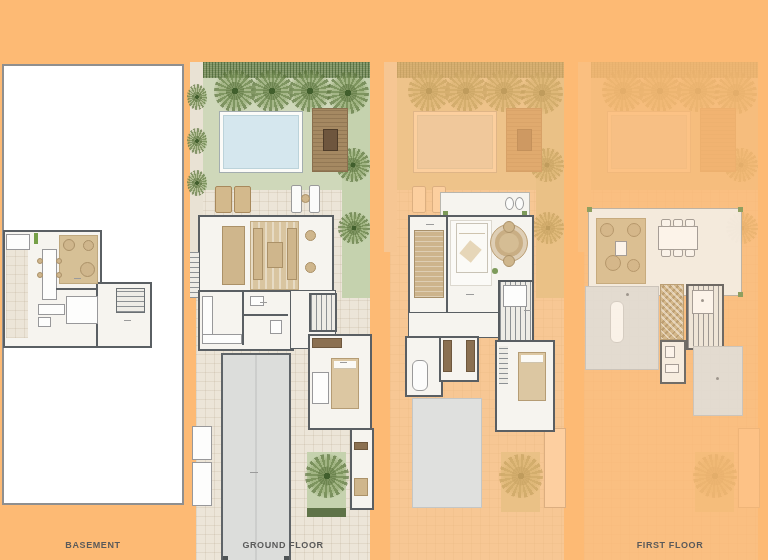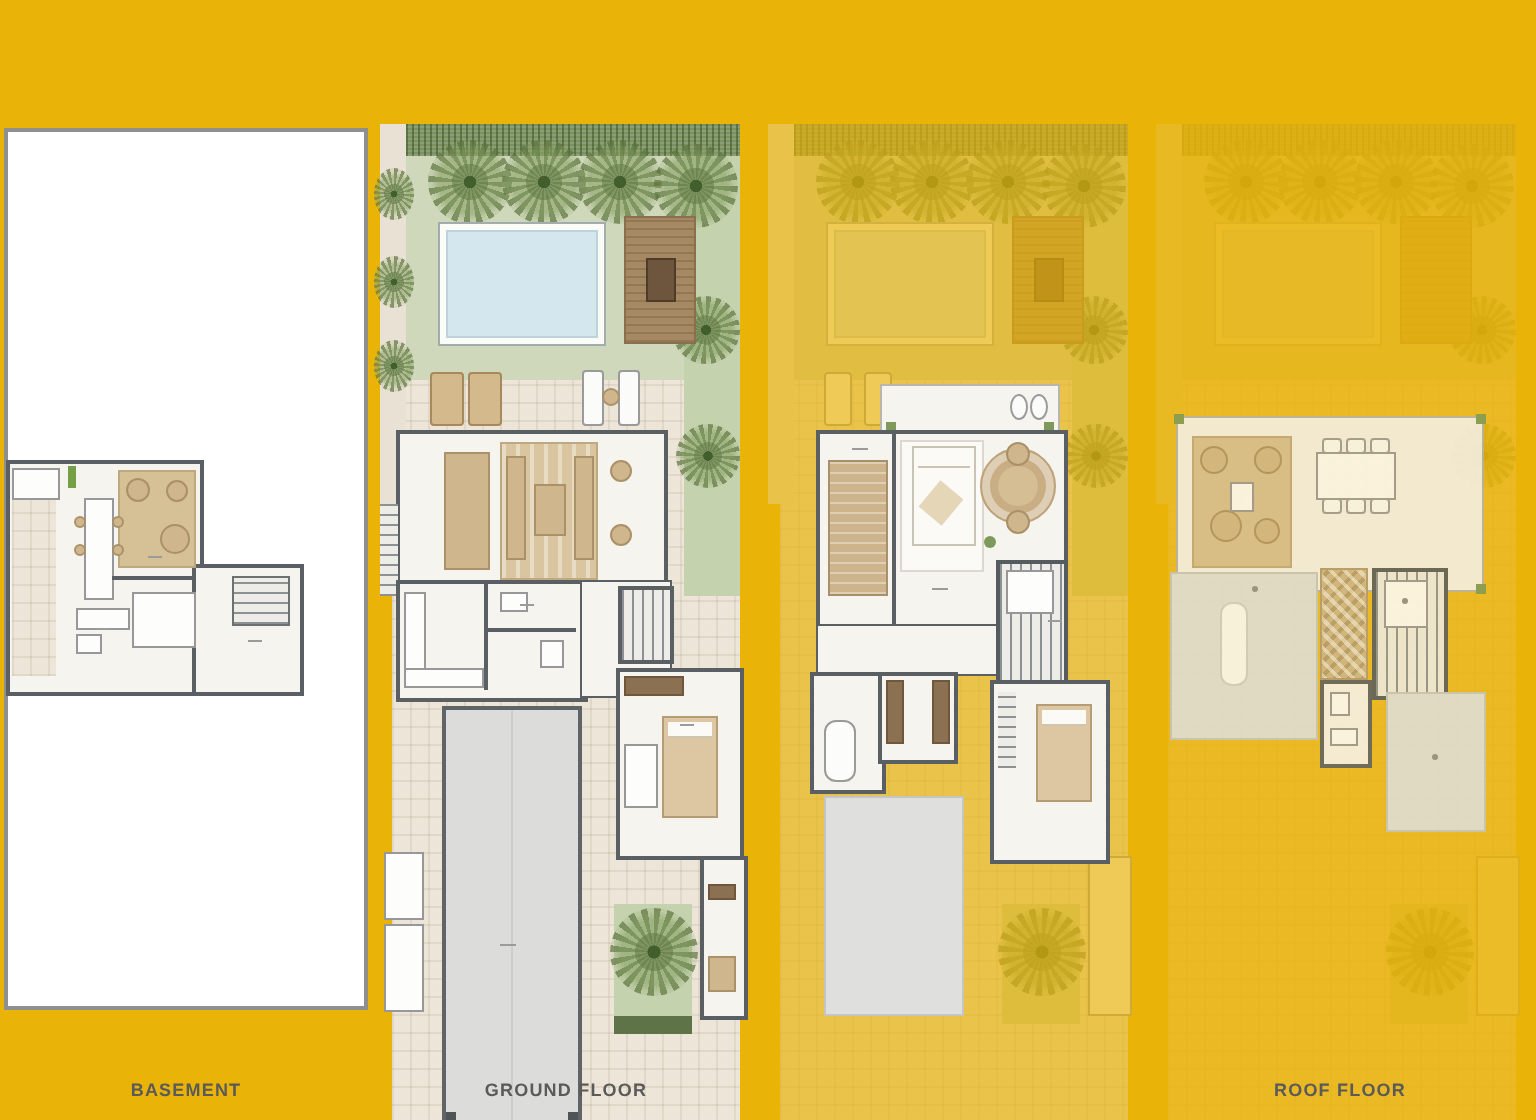--- a/index.html
+++ b/index.html
@@ -1,16 +1,16 @@
 <!DOCTYPE html>
 <html><head>
 <meta charset="utf-8">
 <style>
   html,body{margin:0;padding:0;background:#ffffff;}
-  #stage{position:relative;width:768px;height:560px;background:#eab308;overflow:hidden;
+  #stage{position:relative;width:768px;height:560px;background:#fdba74;overflow:hidden;
          font-family:"Liberation Sans",sans-serif;}
   .abs{position:absolute;}
   .panel{position:absolute;top:62px;height:443px;}
   .floor-label{position:absolute;top:539px;height:12px;font-size:9px;font-weight:600;
                color:#5a5a5a;letter-spacing:.6px;text-align:center;line-height:12px;}
   
   .paving{background-color:#ece5d8;background-image:
       repeating-linear-gradient(0deg,rgba(160,140,110,.15) 0 1px,transparent 1px 9px),
       repeating-linear-gradient(90deg,rgba(160,140,110,.15) 0 1px,transparent 1px 9px);}
   .path{background:#e9e2d4;}
@@ -278,15 +278,15 @@
         <div class="abs whitef" style="left:3px;top:22px;width:12px;height:7px;"></div>
       </div>
       <div class="abs slab" style="left:115px;top:284px;width:48px;height:68px;">
         <div class="abs dot" style="left:22px;top:30px;width:3px;height:3px;background:#8e8e8e;"></div>
       </div>
     </div>
   </div>
 
   <div class="floor-label" style="left:2px;width:182px;">BASEMENT</div>
   <div class="floor-label" style="left:190px;width:186px;">GROUND FLOOR</div>
-  <div class="floor-label" style="left:578px;width:184px;">ROOF FLOOR</div>
+  <div class="floor-label" style="left:578px;width:184px;">FIRST FLOOR</div>
 
 </div>
 
 </body></html>

